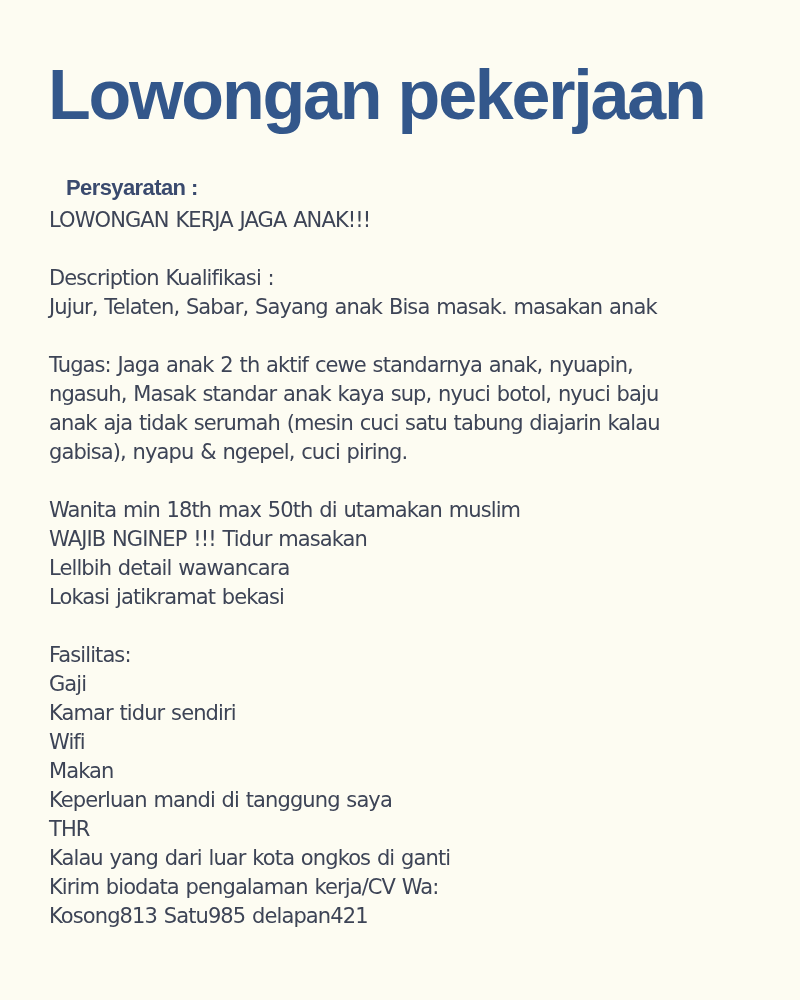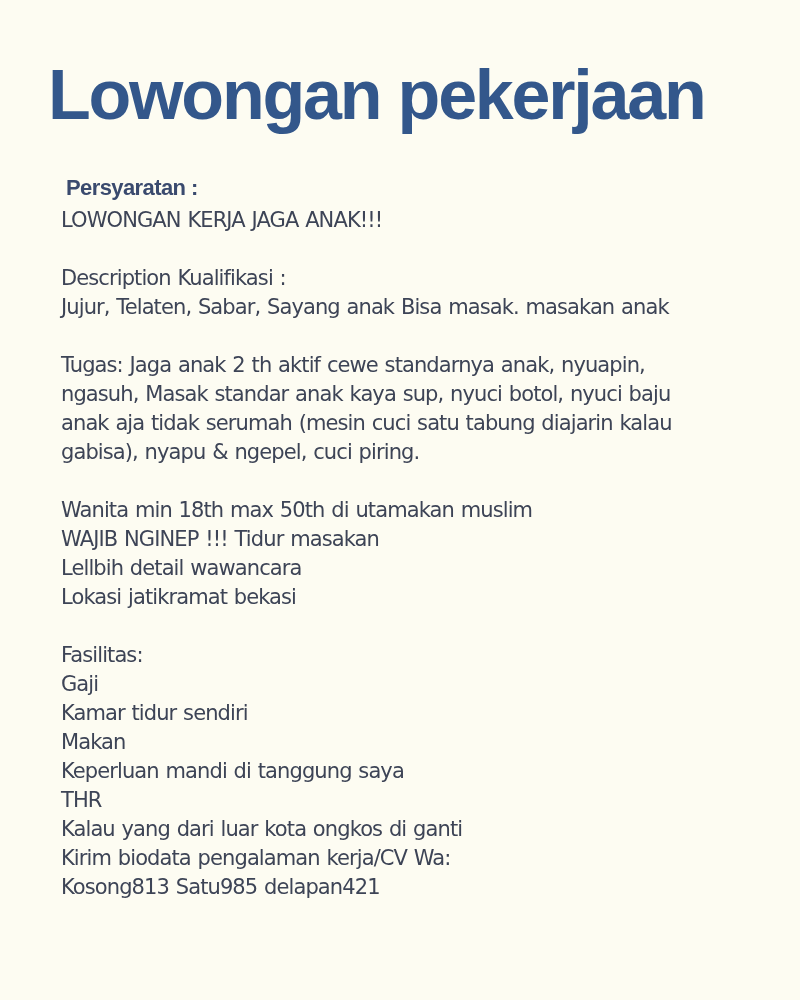--- a/index.html
+++ b/index.html
@@ -52,21 +52,21 @@
       top: 206px;
       width: 720px;
       font-family: "DejaVu Sans", sans-serif;
       font-size: 21px;
       line-height: 29px;
       color: #3d4456;
       letter-spacing: -0.9px;
       word-spacing: 1px;
     }
     .para {
-      margin: 0 0 29px 12px;
+      margin: 0 0 29px 0;
     }
     .line {
       display: block;
       white-space: nowrap;
     }
   </style>
 </head>
 <body>
 
 <div class="page">
@@ -97,20 +97,21 @@
       <span class="line">Wanita min 18th max 50th di utamakan muslim</span>
       <span class="line">WAJIB NGINEP !!! Tidur masakan</span>
       <span class="line">Lellbih detail wawancara</span>
       <span class="line">Lokasi jatikramat bekasi</span>
     </p>
 
     <p class="para">
       <span class="line">Fasilitas:</span>
       <span class="line">Gaji</span>
       <span class="line">Kamar tidur sendiri</span>
+      <span class="line">Wifi</span>
       <span class="line">Makan</span>
       <span class="line">Keperluan mandi di tanggung saya</span>
       <span class="line">THR</span>
       <span class="line">Kalau yang dari luar kota ongkos di ganti</span>
       <span class="line">Kirim biodata pengalaman kerja/CV Wa:</span>
       <span class="line">Kosong813 Satu985 delapan421</span>
     </p>
 
   </div>
 </div>

